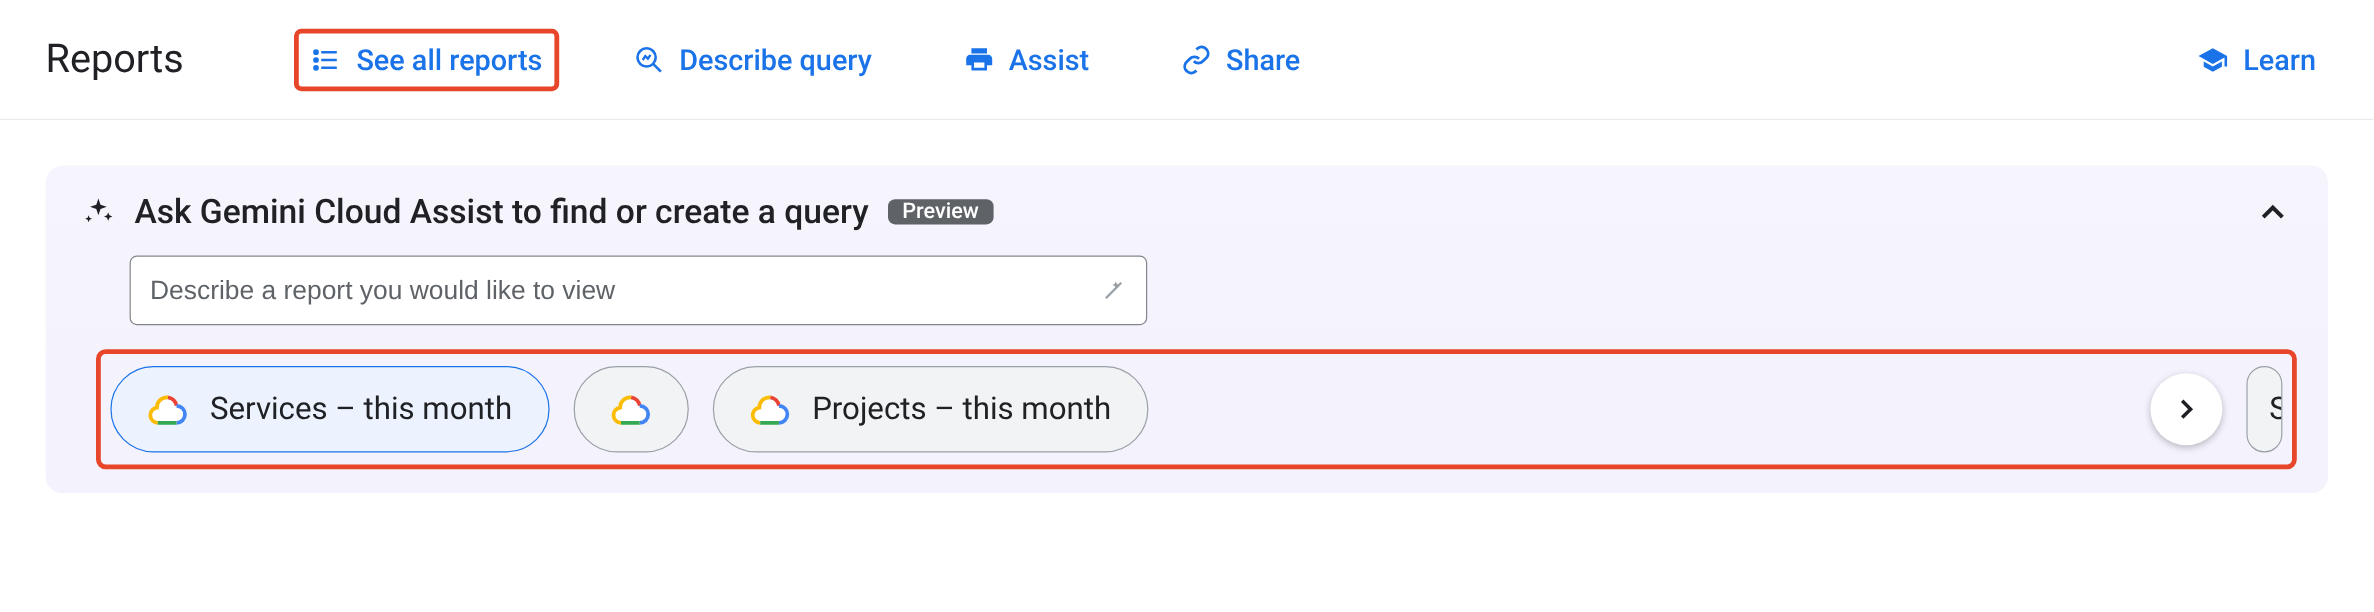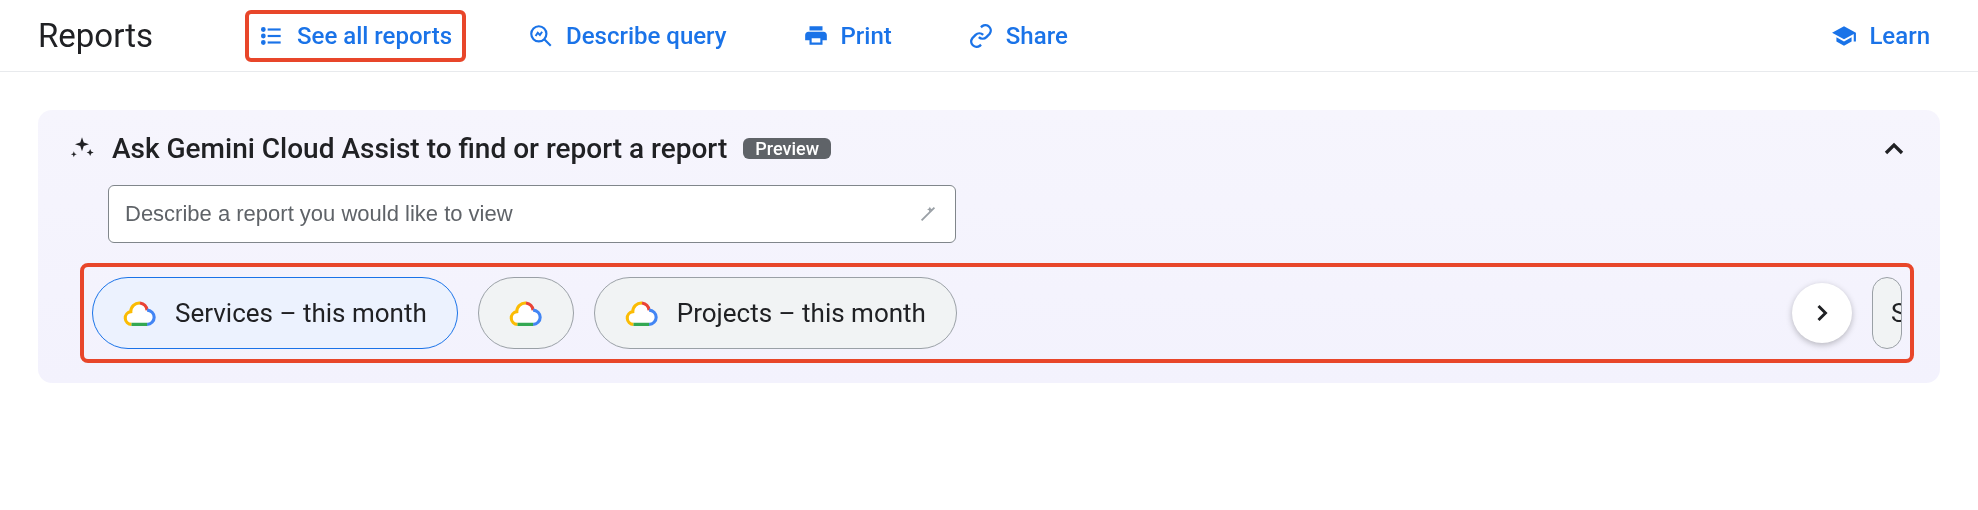--- a/index.html
+++ b/index.html
@@ -6,21 +6,21 @@
   body {
     font-family: "Google Sans", Roboto, Arial, sans-serif;
     background: #fff;
     color: #202124;
     width: 1978px;
   }
   .header {
     display: flex;
     align-items: center;
     padding: 0 38px;
-    height: 72px;
+    height: 100px;
     border-bottom: 1px solid #e8eaed;
     gap: 56px;
   }
   .header h1 {
     font-size: 33px;
     font-weight: 400;
     color: #202124;
     margin-right: 40px;
   }
   .hdr-link {
@@ -174,21 +174,21 @@
     </span>
     <span>Describe query</span>
   </a>
 
   <a class="hdr-link">
     <span class="icon">
       <svg width="26" height="26" viewBox="0 0 24 24" fill="#1a73e8">
         <path d="M19 8H5c-1.66 0-3 1.34-3 3v5h4v4h12v-4h4v-5c0-1.66-1.34-3-3-3zM16 18H8v-4h8v4zM18 3H6v4h12V3z"></path>
       </svg>
     </span>
-    <span>Print</span>
+    <span>Assist</span>
   </a>
 
   <a class="hdr-link">
     <span class="icon">
       <svg width="26" height="26" viewBox="0 0 24 24" fill="none" stroke="#1a73e8" stroke-width="2.2">
         <path d="M10 13a5 5 0 0 0 7 0l3-3a5 5 0 0 0-7-7l-1 1"></path>
         <path d="M14 11a5 5 0 0 0-7 0l-3 3a5 5 0 0 0 7 7l1-1"></path>
       </svg>
     </span>
     <span>Share</span>
@@ -211,21 +211,21 @@
   <div class="panel">
 
     <div class="panel-head">
       <span class="icon">
         <svg width="28" height="28" viewBox="0 0 24 24" fill="#202124">
           <path d="M12 2l1.5 4.5L18 8l-4.5 1.5L12 14l-1.5-4.5L6 8l4.5-1.5L12 2z"></path>
           <path d="M19 12l.9 2.1L22 15l-2.1.9L19 18l-.9-2.1L16 15l2.1-.9L19 12z"></path>
           <path d="M5 14l.7 1.8L7.5 16.5l-1.8.7L5 19l-.7-1.8L2.5 16.5l1.8-.7L5 14z"></path>
         </svg>
       </span>
-      <span class="panel-title">Ask Gemini Cloud Assist to find or report a report</span>
+      <span class="panel-title">Ask Gemini Cloud Assist to find or create a query</span>
       <span class="badge">Preview</span>
       <span class="chevron-btn icon">
         <svg width="32" height="32" viewBox="0 0 24 24" fill="none" stroke="#202124" stroke-width="2.5">
           <polyline points="6 15 12 9 18 15"></polyline>
         </svg>
       </span>
     </div>
 
     <div class="input-row">
       <div class="input-box">

